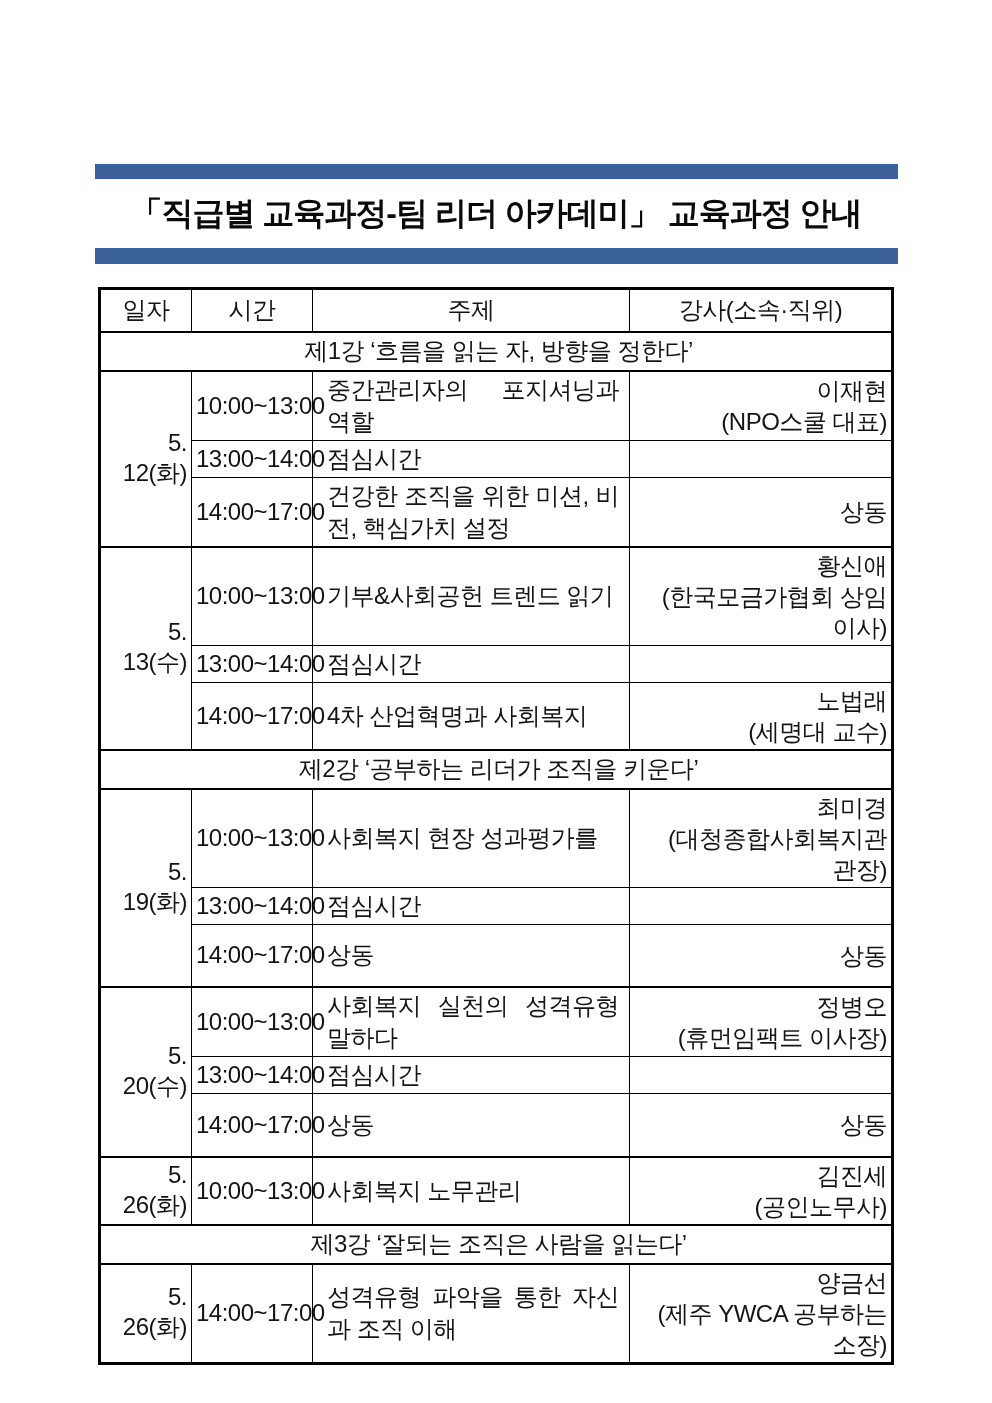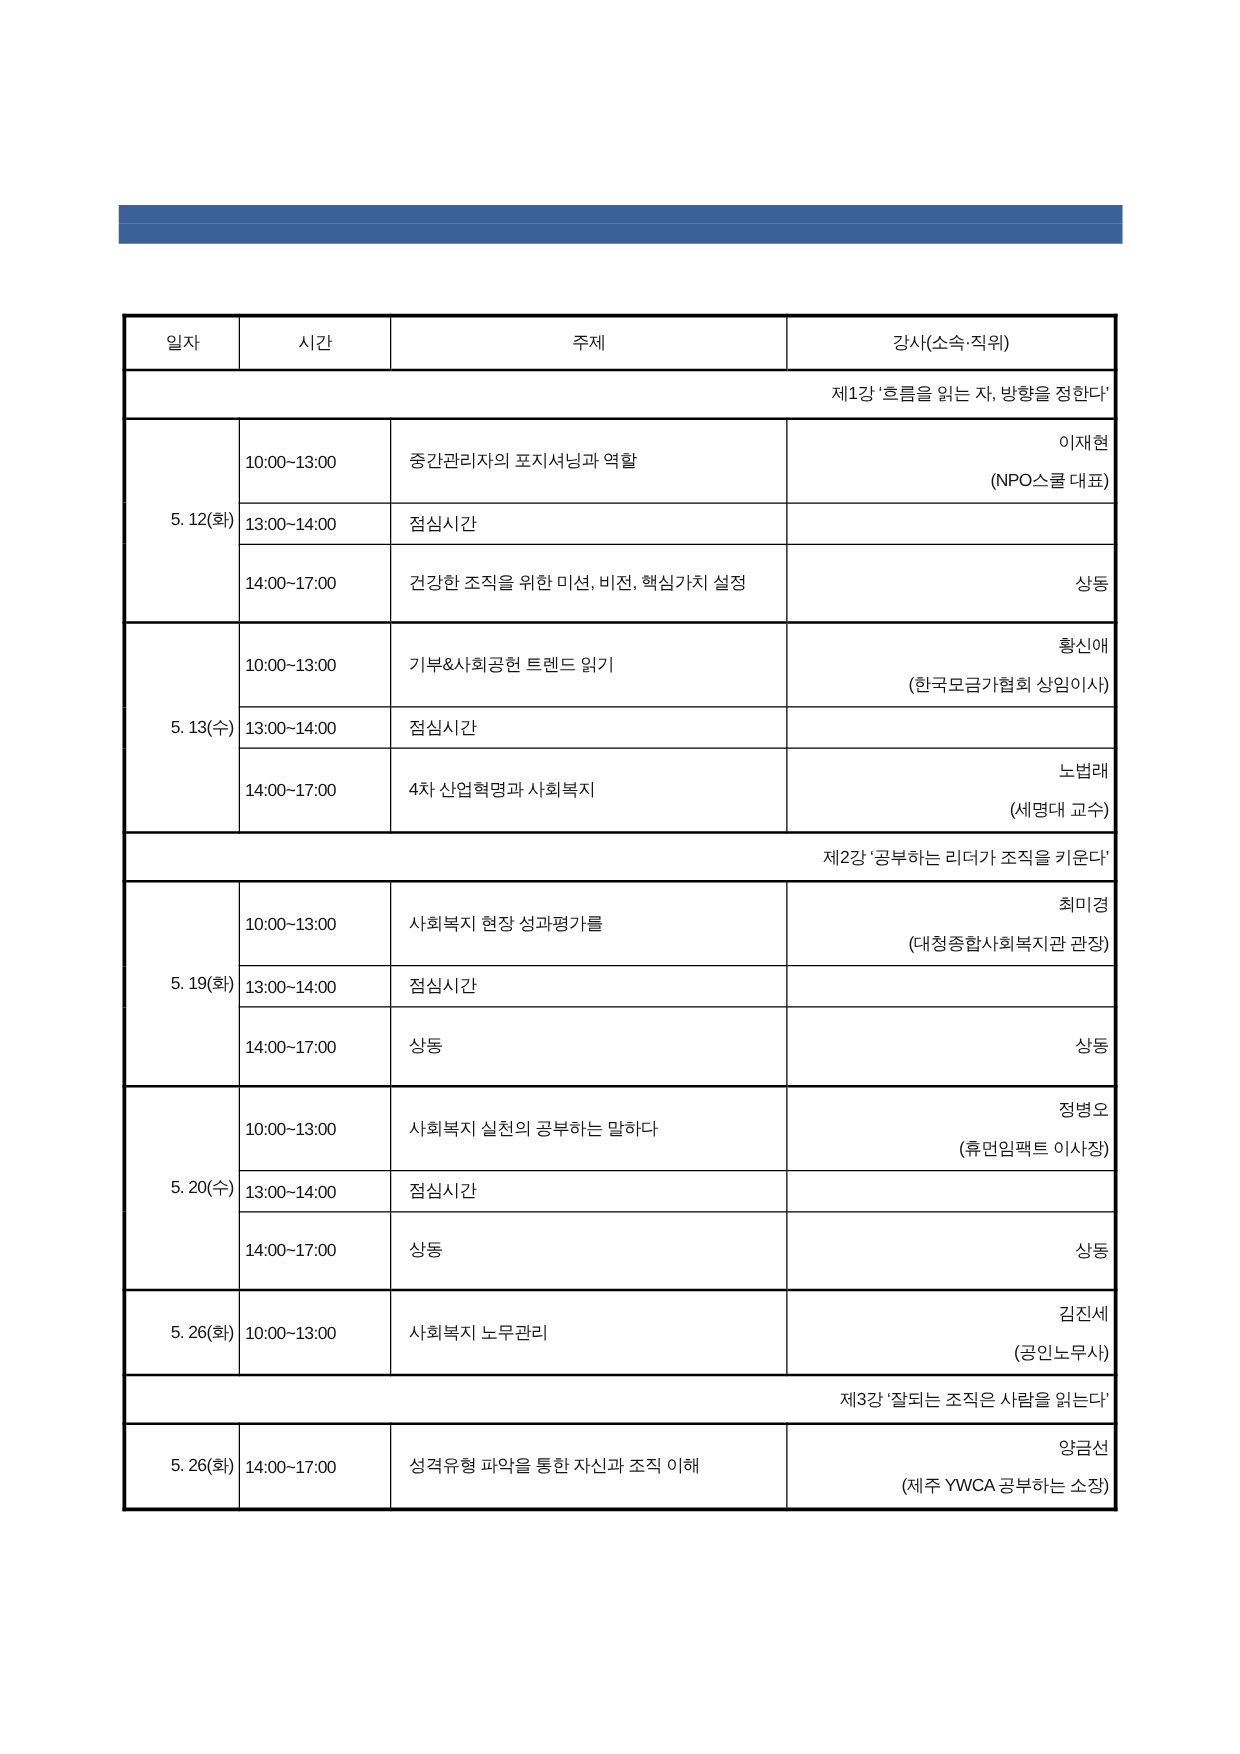--- a/index.html
+++ b/index.html
@@ -24,42 +24,42 @@
     text-align: center;
     font-size: 32px;
     font-weight: 800;
     letter-spacing: -1px;
     color: #0a0a0a;
     padding: 13px 0 12px 0;
     white-space: nowrap;
   }
   .schedule-table {
     width: 793px;
-    margin: 56px auto 0 auto;
+    margin: 23px auto 0 auto;
     border-collapse: collapse;
     border: 3px solid #000;
     table-layout: fixed;
-    font-size: 14px;
+    font-size: 24px;
     letter-spacing: -0.5px;
   }
   .schedule-table th,
   .schedule-table td {
     border: 1px solid #000;
     vertical-align: middle;
     padding: 2px 4px;
     font-weight: normal;
   }
   .schedule-table thead th {
     height: 43px;
     text-align: center;
     border-bottom: 2px solid #000;
   }
   tr.section-row td {
     height: 39px;
-    text-align: right;
+    text-align: center;
     padding-left: 9px;
     border-top: 2px solid #000;
     border-bottom: 2px solid #000;
   }
   tr.group-start td { border-top: 2px solid #000; }
   td.date-cell { text-align: right; }
   td.time-cell { text-align: left; height: 63px; }
   tr.lunch-row td.time-cell { height: 33px; }
   td.topic-cell {
     text-align: justify;
@@ -70,20 +70,21 @@
     text-align: right;
     padding-left: 10px;
     line-height: 31px;
   }
 </style>
 </head>
 <body>
 
 <div class="content">
   <div class="accent-bar bar-top"></div>
+  <div class="doc-title">「직급별 교육과정-팀 리더 아카데미」 교육과정 안내</div>
   <div class="accent-bar bar-mid"></div>
 
   <table class="schedule-table">
     <colgroup>
       <col style="width:92px">
       <col style="width:121px">
       <col style="width:317px">
       <col style="width:263px">
     </colgroup>
     <thead>
@@ -161,21 +162,21 @@
         <tr>
           <td class="time-cell">14:00~17:00</td>
           <td class="topic-cell">상동</td>
           <td class="instructor-cell">
             <div>상동</div>
           </td>
         </tr>
         <tr class="group-start">
           <td class="date-cell" rowspan="3">5. 20(수)</td>
           <td class="time-cell">10:00~13:00</td>
-          <td class="topic-cell">사회복지 실천의 공부하는 말하다</td>
+          <td class="topic-cell">사회복지 실천의 성격유형 말하다</td>
           <td class="instructor-cell">
             <div>정병오</div>
             <div>(휴먼임팩트 이사장)</div>
           </td>
         </tr>
         <tr class="lunch-row">
           <td class="time-cell">13:00~14:00</td>
           <td class="topic-cell">점심시간</td>
           <td class="instructor-cell"></td>
         </tr>

